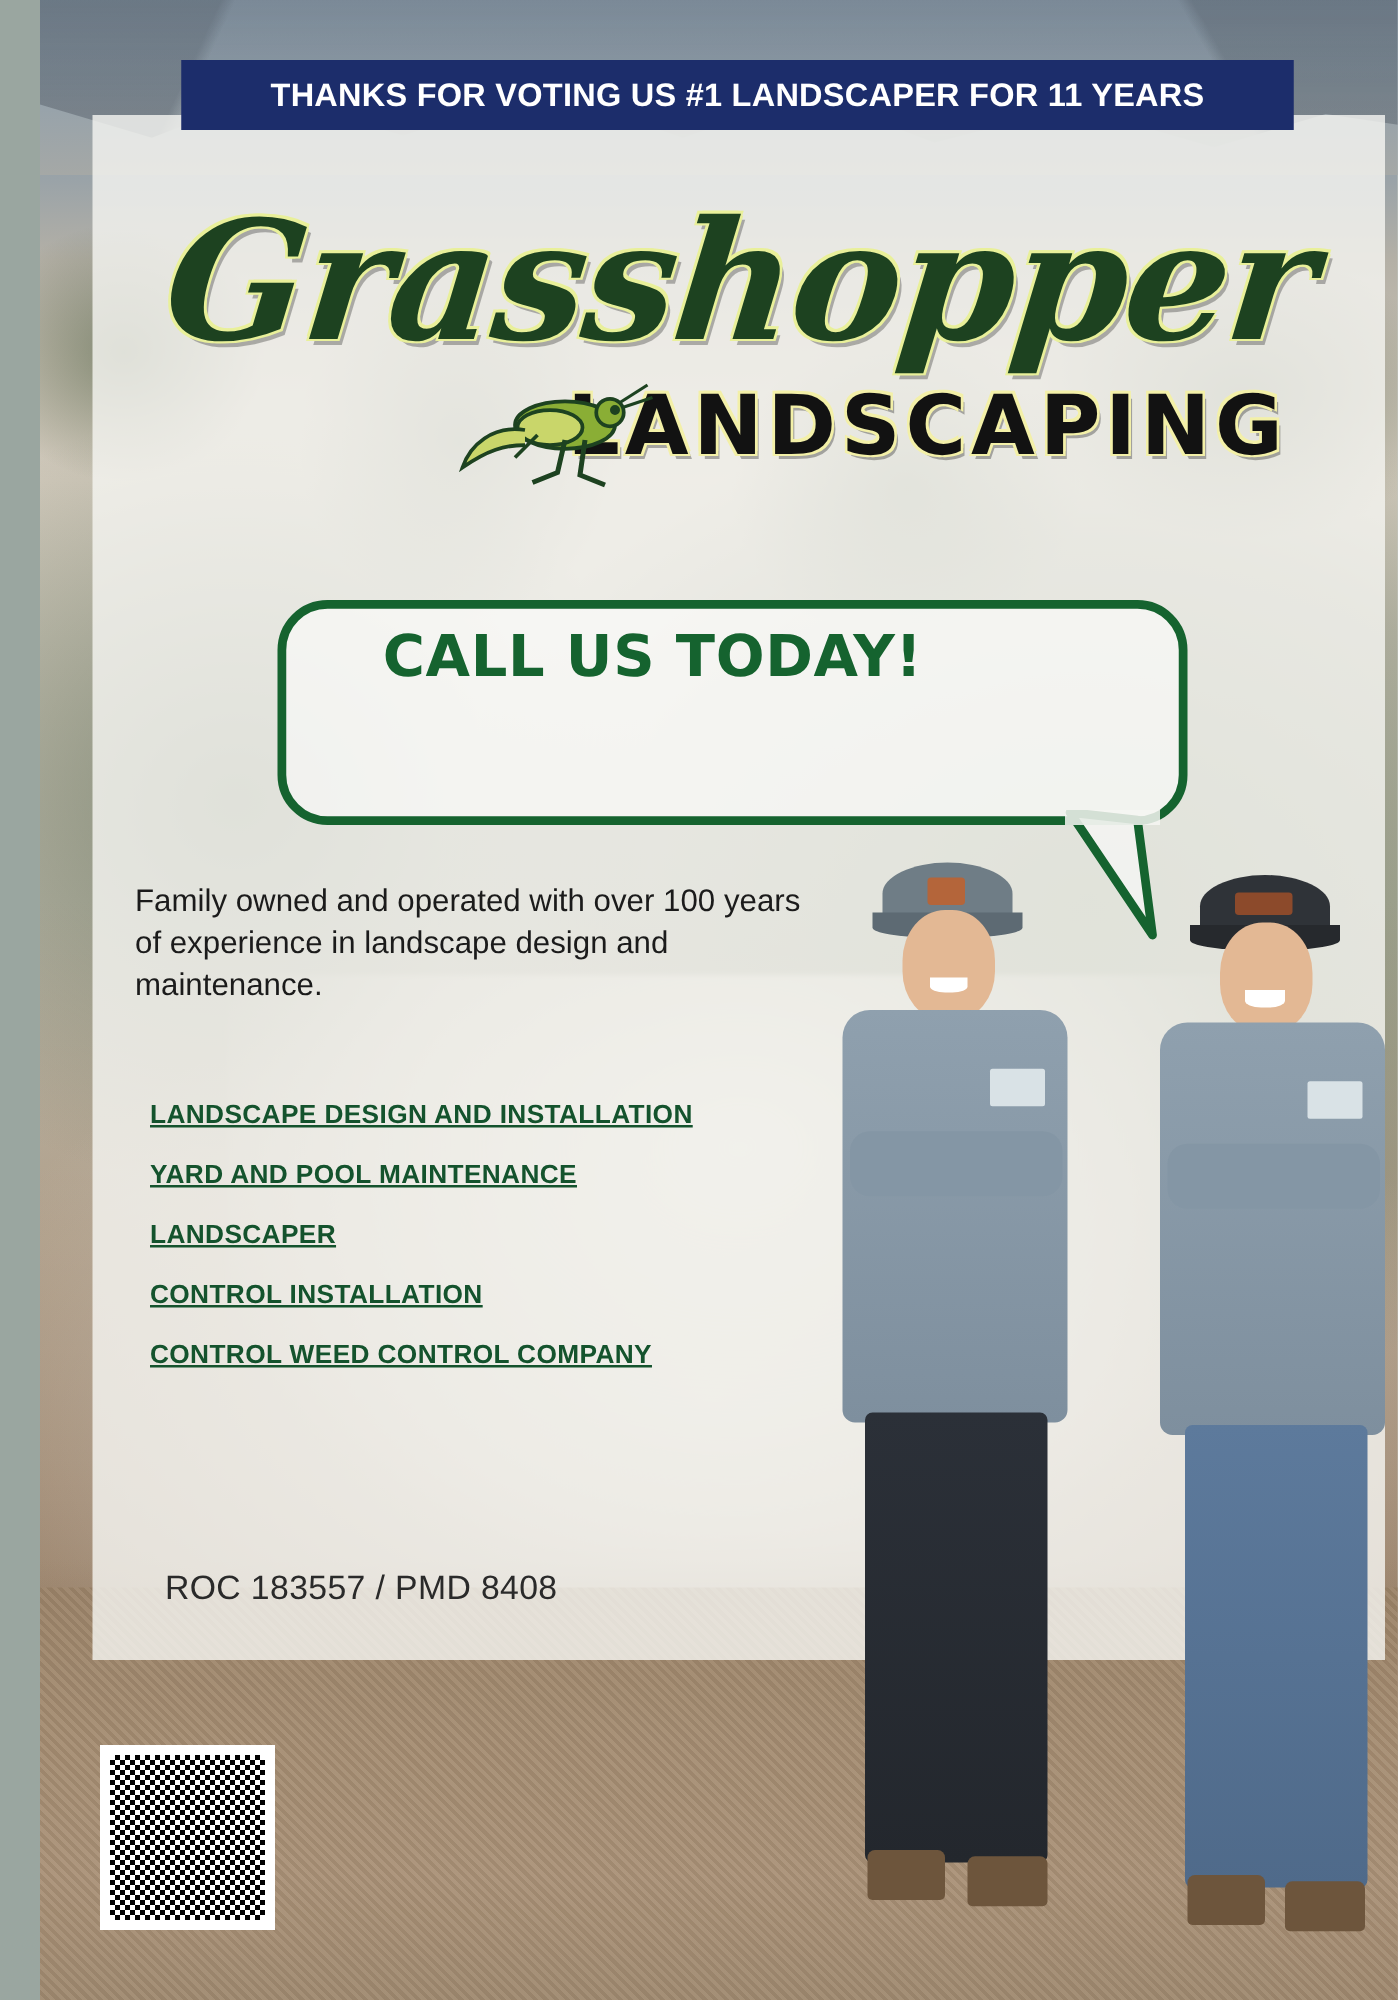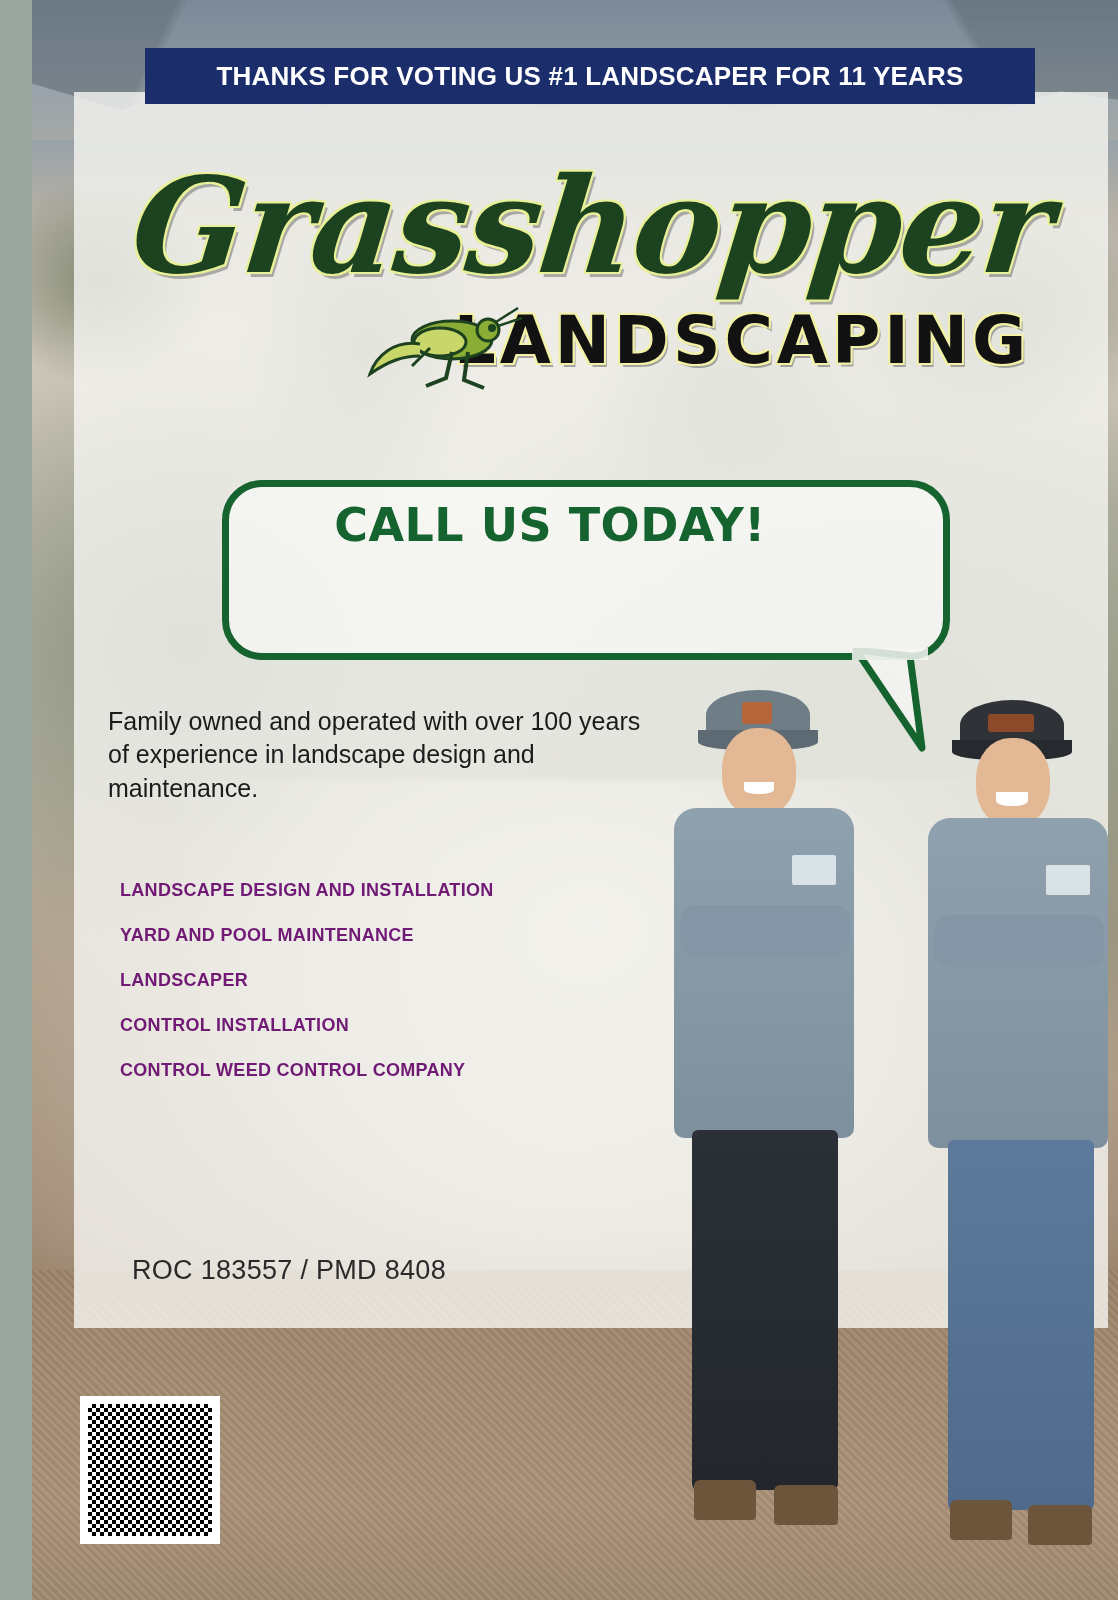--- a/index.html
+++ b/index.html
@@ -132,21 +132,20 @@
     position:absolute;left:820px;top:648px;width:80px;height:110px;
   }
   .call-line{
     position:absolute;left:190px;top:498px;width:600px;
     text-align:center;
     font-family:"DejaVu Sans", sans-serif;
     font-weight:bold;
     font-size:46px;
     color:#15632f;
     letter-spacing:.5px;
-    padding-left:28px;
   }
   .phone-line{
     position:absolute;left:180px;top:548px;width:748px;
     text-align:center;
     font-family:"DejaVu Sans", sans-serif;
     font-weight:bold;
     font-size:80px;
     color:#15632f;
     letter-spacing:-1px;
   }
@@ -156,24 +155,25 @@
     position:absolute;left:76px;top:705px;width:560px;
     font-size:25px;line-height:1.33;color:#1b1b1b;
     font-family:"Liberation Sans", sans-serif;
   }
   .services{
     position:absolute;left:88px;top:880px;width:620px;
   }
   .services li{
     list-style:none;
     font-weight:bold;
-    font-size:18px;
+    font-size:21px;
     letter-spacing:.3px;
-    color:#701a75;
+    color:#14532d;
     margin:0 0 24px 0;
+    text-decoration:underline;
   }
   .services ul{margin:0;padding:0;}
   .license{
     position:absolute;left:100px;top:1255px;
     font-size:27px;color:#2a2a2a;letter-spacing:.3px;
   }
 
   
   .qr{
     position:absolute;left:48px;top:1396px;width:140px;height:148px;

